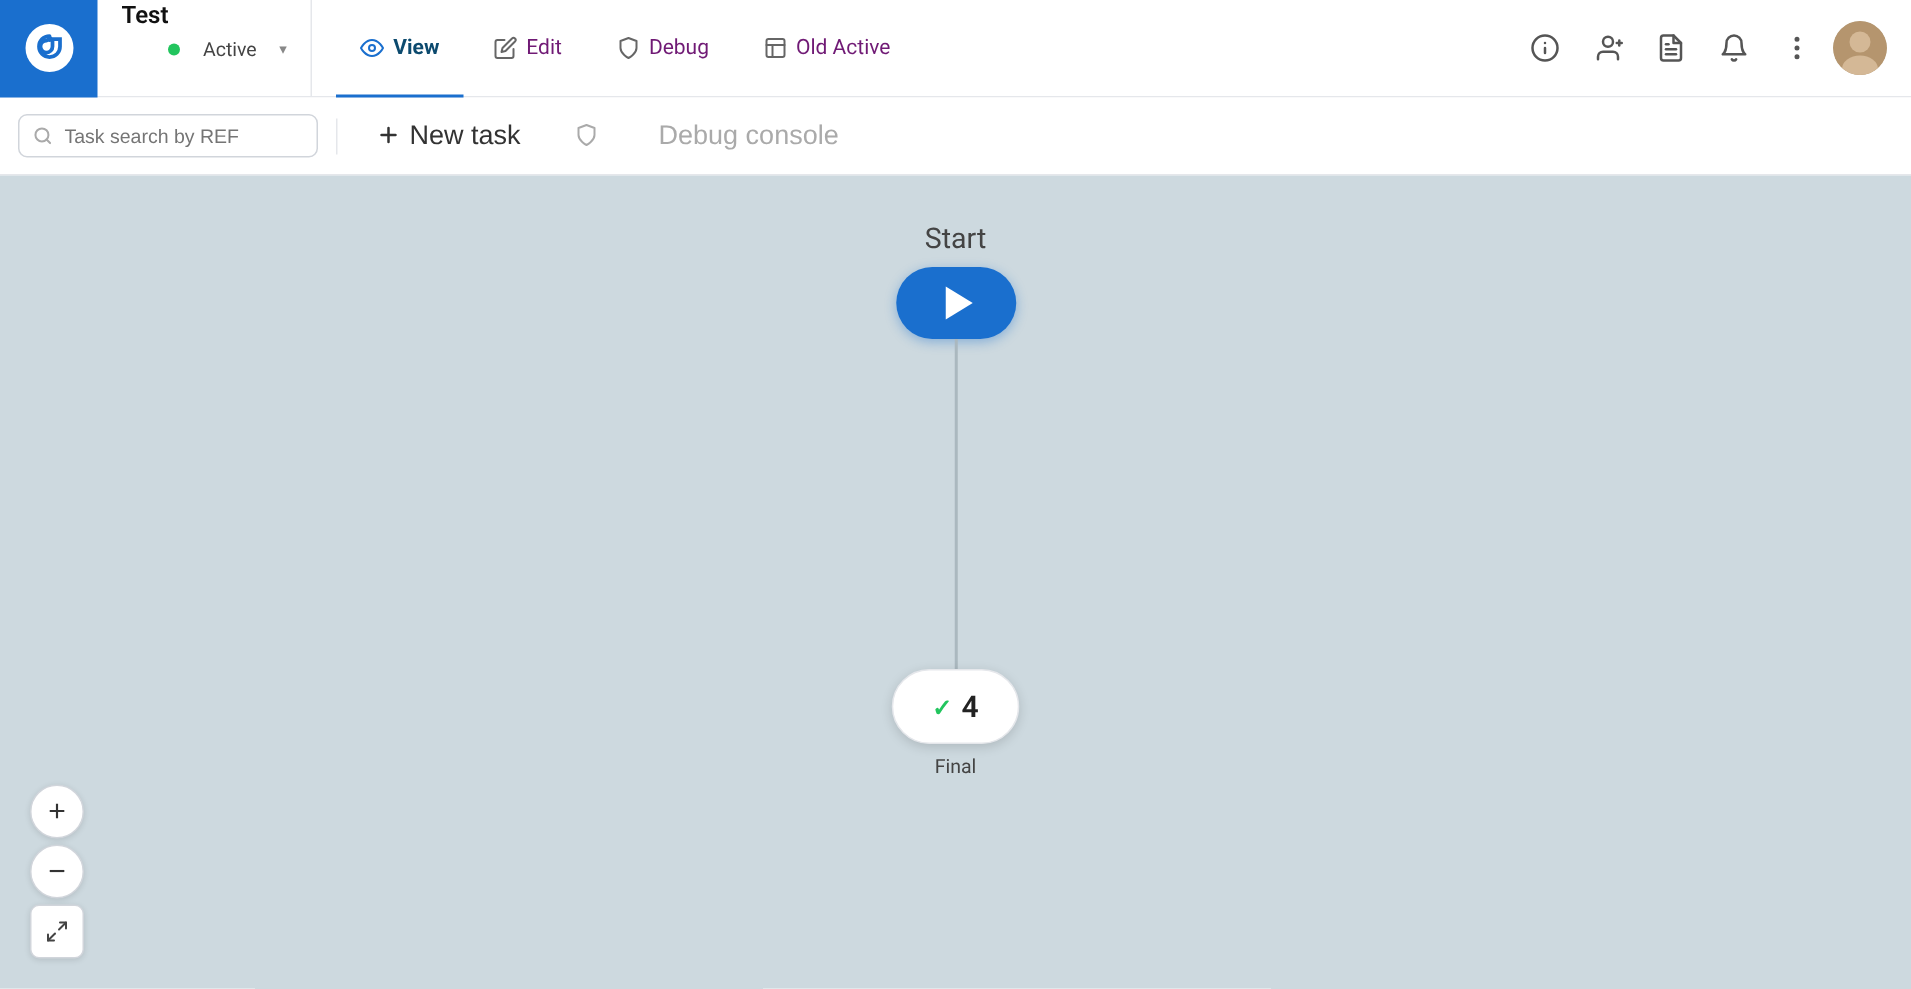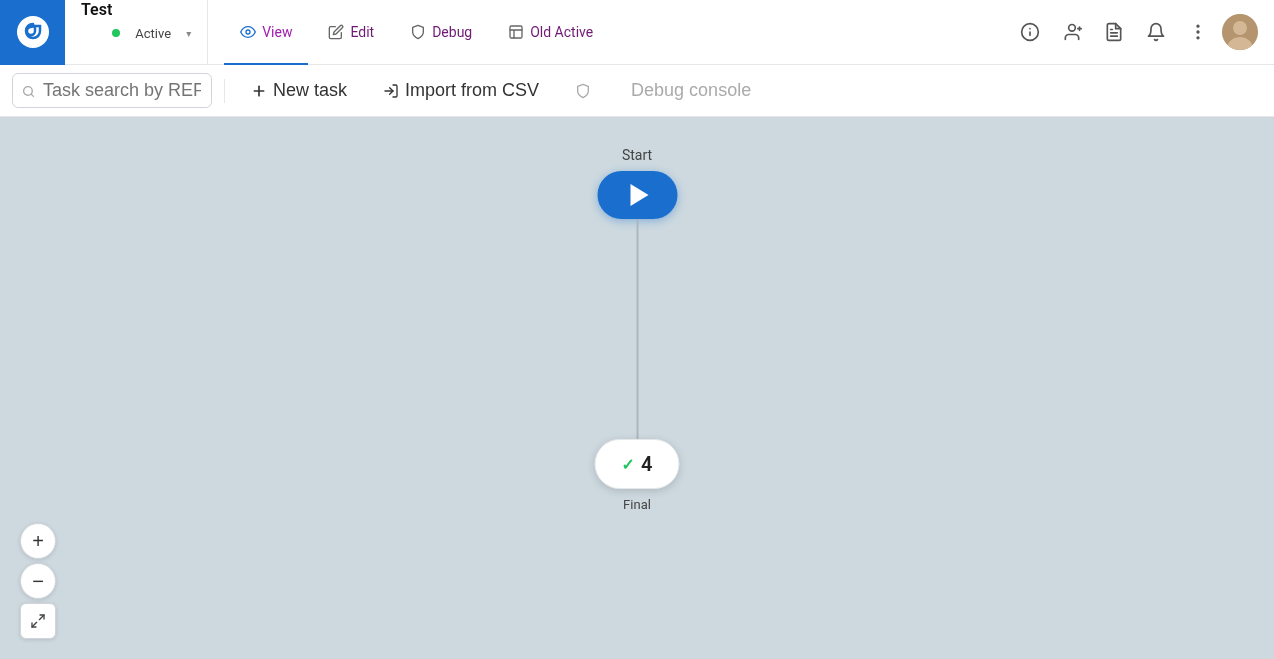--- a/index.html
+++ b/index.html
@@ -88,23 +88,23 @@
       font-size: 14px;
       color: #701a75;
       cursor: pointer;
       border-bottom: 2px solid transparent;
       position: relative;
       top: 1px;
       text-decoration: none;
     }
 
     .nav-tab.active {
-      color: #a21caf;
+      color: #0c4a6e;
       border-bottom: 2px solid #1a6fce;
-      font-weight: 400;
+      font-weight: 700;
     }
 
     .header-actions {
       display: flex;
       align-items: center;
       gap: 6px;
       padding: 0 16px;
     }
 
     .header-icon-btn {
@@ -156,21 +156,21 @@
       position: absolute;
       left: 10px;
       color: #999;
       font-size: 13px;
     }
 
     .search-input {
       border: 1px solid #d1d5db;
       border-radius: 6px;
       padding: 6px 10px 6px 30px;
-      font-size: 18px;
+      font-size: 13px;
       color: #999;
       width: 200px;
       outline: none;
       background: #fff;
     }
 
     .toolbar-btn {
       display: flex;
       align-items: center;
       gap: 6px;
@@ -211,21 +211,21 @@
       left: 50%;
       top: 0;
       transform: translateX(-50%);
       display: flex;
       flex-direction: column;
       align-items: center;
       padding-top: 30px;
     }
 
     .node-label {
-      font-size: 14px;
+      font-size: 19px;
       color: #444;
       margin-bottom: 8px;
       text-align: center;
     }
 
     .start-node {
       width: 80px;
       height: 48px;
       background: #1a6fce;
       border-radius: 24px;
@@ -441,30 +441,20 @@
   </div>
   <div class="toolbar-divider"></div>
   <button class="toolbar-btn">
     <span class="toolbar-btn-icon">
       <svg width="16" height="16" viewBox="0 0 24 24" fill="none" stroke="#333" stroke-width="2.5" stroke-linecap="round">
         <line x1="12" y1="5" x2="12" y2="19"></line>
         <line x1="5" y1="12" x2="19" y2="12"></line>
       </svg>
     </span>
     <span>New task</span>
-  </button>
-  <button class="toolbar-btn">
-    <span class="toolbar-btn-icon">
-      <svg width="16" height="16" viewBox="0 0 24 24" fill="none" stroke="#333" stroke-width="2" stroke-linecap="round" stroke-linejoin="round">
-        <path d="M15 3h4a2 2 0 0 1 2 2v14a2 2 0 0 1-2 2h-4"></path>
-        <polyline points="10 17 15 12 10 7"></polyline>
-        <line x1="15" y1="12" x2="3" y2="12"></line>
-      </svg>
-    </span>
-    <span>Import from CSV</span>
   </button>
   <button class="toolbar-btn">
     <span class="toolbar-btn-icon">
       <svg width="16" height="16" viewBox="0 0 24 24" fill="none" stroke="#aaa" stroke-width="2" stroke-linecap="round" stroke-linejoin="round">
         <path d="M12 22s8-4 8-10V5l-8-3-8 3v7c0 6 8 10 8 10z"></path>
       </svg>
     </span>
     <span style="color:#aaa;margin-left:34px;">Debug console</span>
   </button>
 </div>

